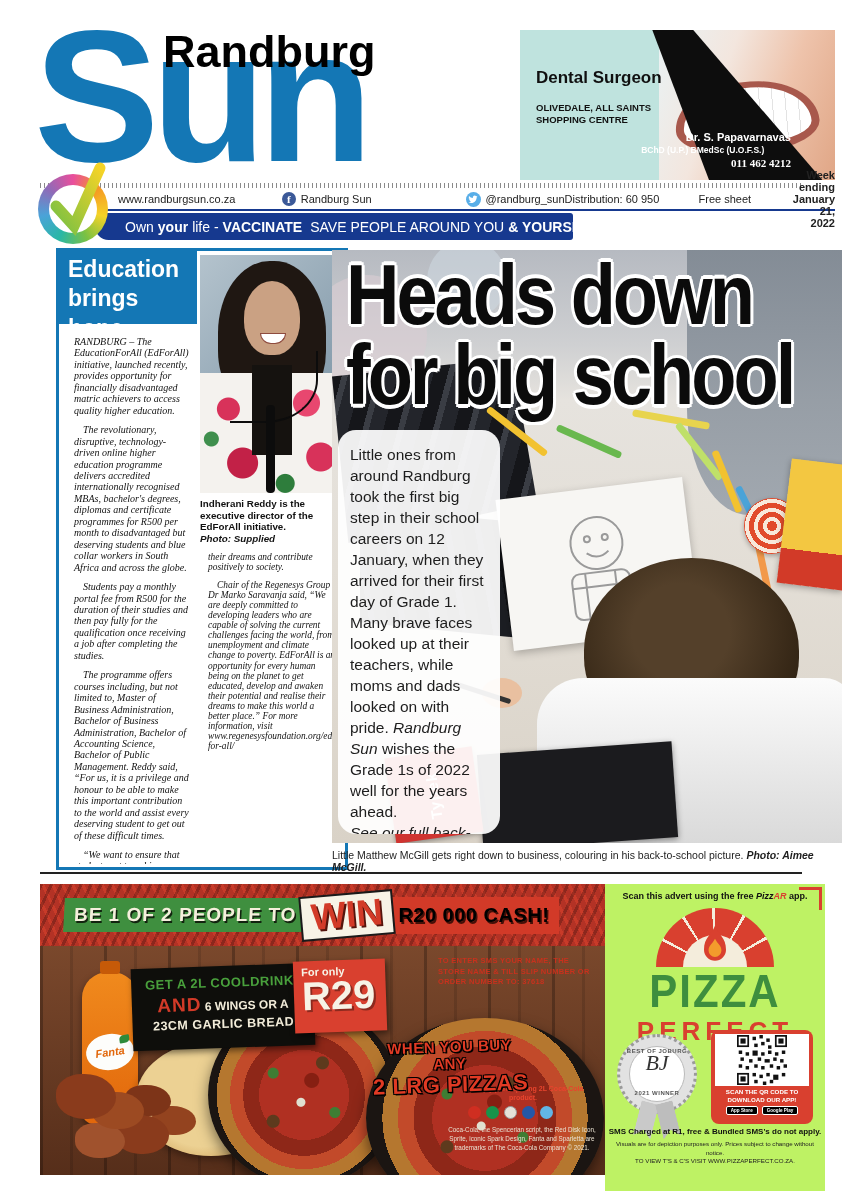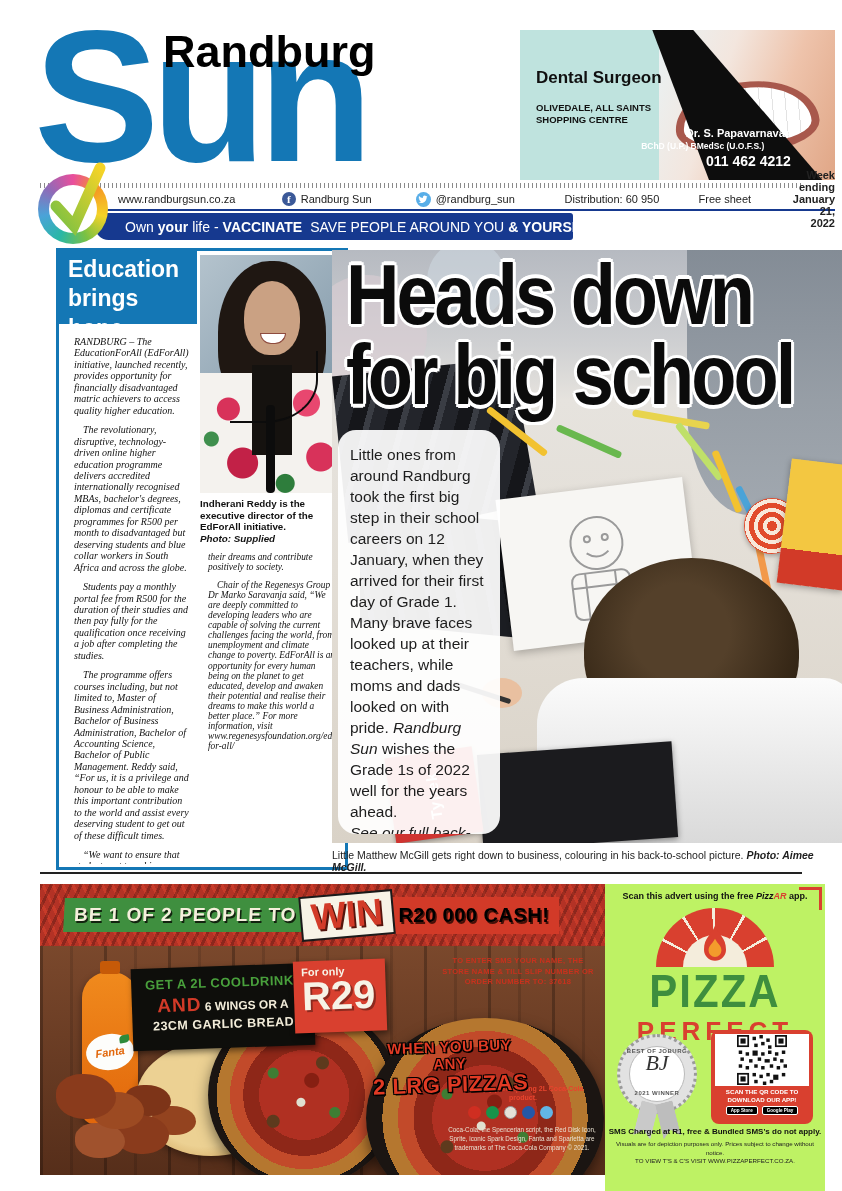--- a/index.html
+++ b/index.html
@@ -19,32 +19,32 @@
            border:8px solid #a8584c;border-top-width:6px;transform:rotate(-5deg);
            border-radius:55% 55% 48% 48% / 75% 75% 45% 45%;
            background-image:repeating-linear-gradient(90deg,#fff 0 12px,#e3e3e3 12px 13px);}
   .d-band{position:absolute;inset:0;background:#0d0d0d;
           clip-path:polygon(42% 0,55% 0,96% 100%,60% 100%);}
   .d-title{position:absolute;left:16px;top:38px;font-size:17px;font-weight:800;color:#101010;}
   .d-loc{position:absolute;left:16px;top:72px;font-size:9.5px;font-weight:800;color:#101010;line-height:1.25;}
   .d-doc{position:absolute;left:30%;bottom:10px;width:56%;text-align:right;color:#fff;line-height:1.3;}
   .d-doc .n{font-size:11px;font-weight:800;}
   .d-doc .q{font-size:8.5px;font-weight:700;text-align:center;}
-  .d-doc .p{font-size:14px;font-weight:800;}
+  .d-doc .p{font-size:11px;font-weight:800;font-family:Liberation Serif, serif;}
 
   
   .hatch{position:absolute;left:40px;top:183px;width:762px;height:5px;
          background:repeating-linear-gradient(90deg,#8a8a8a 0 1px,transparent 1px 4px);}
   .infobar{position:absolute;left:40px;top:189px;width:795px;height:22px;display:flex;
            align-items:center;font-size:11px;color:#222;border-bottom:2px solid #16398f;
            padding-left:78px;box-sizing:border-box;}
   .infobar .grp{display:flex;align-items:center;gap:5px;}
   .ib-web{width:165px;}
   .ib-fb{width:135px;}
-  .ib-tw{width:150px;}
+  .ib-tw{width:150px;justify-content:flex-end;}
   .ib-dist{width:135px;}
   .ib-free{width:95px;}
   .ib-week{flex:1;text-align:right;font-weight:800;}
   .fb-circ{width:14px;height:14px;border-radius:50%;background:#3b5998;color:#fff;
            font-size:11px;font-weight:bold;text-align:center;line-height:14px;font-family:"Liberation Serif",serif;}
   .tw-circ{width:15px;height:15px;border-radius:50%;background:#58aee8;display:flex;align-items:center;justify-content:center;}
 
   
   .check-logo{position:absolute;left:38px;top:160px;width:74px;height:86px;z-index:6;}
   .ring{position:absolute;left:0;top:14px;width:70px;height:70px;border-radius:50%;
@@ -145,21 +145,21 @@
            transform:skewX(-3deg);text-shadow:1.5px 1.5px 0 #12240f;letter-spacing:1px;white-space:nowrap;}
   .k-win{background:#f7f3e6;transform:rotate(-5deg);margin:0 -4px;padding:0 9px;z-index:2;
          font-size:37px;font-weight:800;color:#d23a28;line-height:1.1;
          text-shadow:2px 2px 0 #55150d;box-shadow:0 0 0 2px #1a1a1a;}
   .k-red{background:#d23a28;color:#000000;font-size:20px;font-weight:800;padding:7px 10px;
          text-shadow:1.5px 1.5px 0 #441008;letter-spacing:.5px;white-space:nowrap;}
   .wood{position:absolute;left:0;top:62px;width:565px;height:229px;background:#6b3d24;
         background-image:repeating-linear-gradient(90deg,rgba(0,0,0,.25) 0 3px,transparent 3px 30px,rgba(0,0,0,.12) 30px 33px,transparent 33px 64px),
                          linear-gradient(180deg,#7a482c,#562e1a);}
   .smsentry{position:absolute;left:398px;top:10px;width:160px;font-size:7.5px;font-weight:800;
-            color:#c8311d;line-height:1.4;text-align:center;letter-spacing:.3px;}
+            color:#c8311d;line-height:1.4;text-align:left;letter-spacing:.3px;}
   .fanta{position:absolute;left:42px;top:26px;width:56px;height:152px;
          background:linear-gradient(#f08a1d,#e2670b);border-radius:26px 26px 12px 12px;box-shadow:0 3px 7px rgba(0,0,0,.4);}
   .fanta:before{content:"";position:absolute;left:18px;top:-11px;width:20px;height:13px;background:#c65a08;border-radius:3px;}
   .fantalabel{position:absolute;left:4px;top:62px;width:48px;height:36px;background:#fdfdfb;border-radius:50%;
               display:flex;align-items:center;justify-content:center;transform:rotate(-8deg);}
   .fantalabel span{font-size:11px;font-weight:800;font-style:italic;color:#e2670b;}
   .fantalabel:after{content:"";position:absolute;right:3px;top:3px;width:10px;height:8px;border-radius:50% 10% 50% 10%;background:#2e8b3a;}
   .bread{position:absolute;left:96px;top:96px;width:150px;height:114px;border-radius:50%;
          background:radial-gradient(circle at 45% 40%,#ecd193 0 55%,#cda057 80%,#a87c3a 100%);
          background-blend-mode:multiply;box-shadow:0 3px 8px rgba(0,0,0,.4);}

